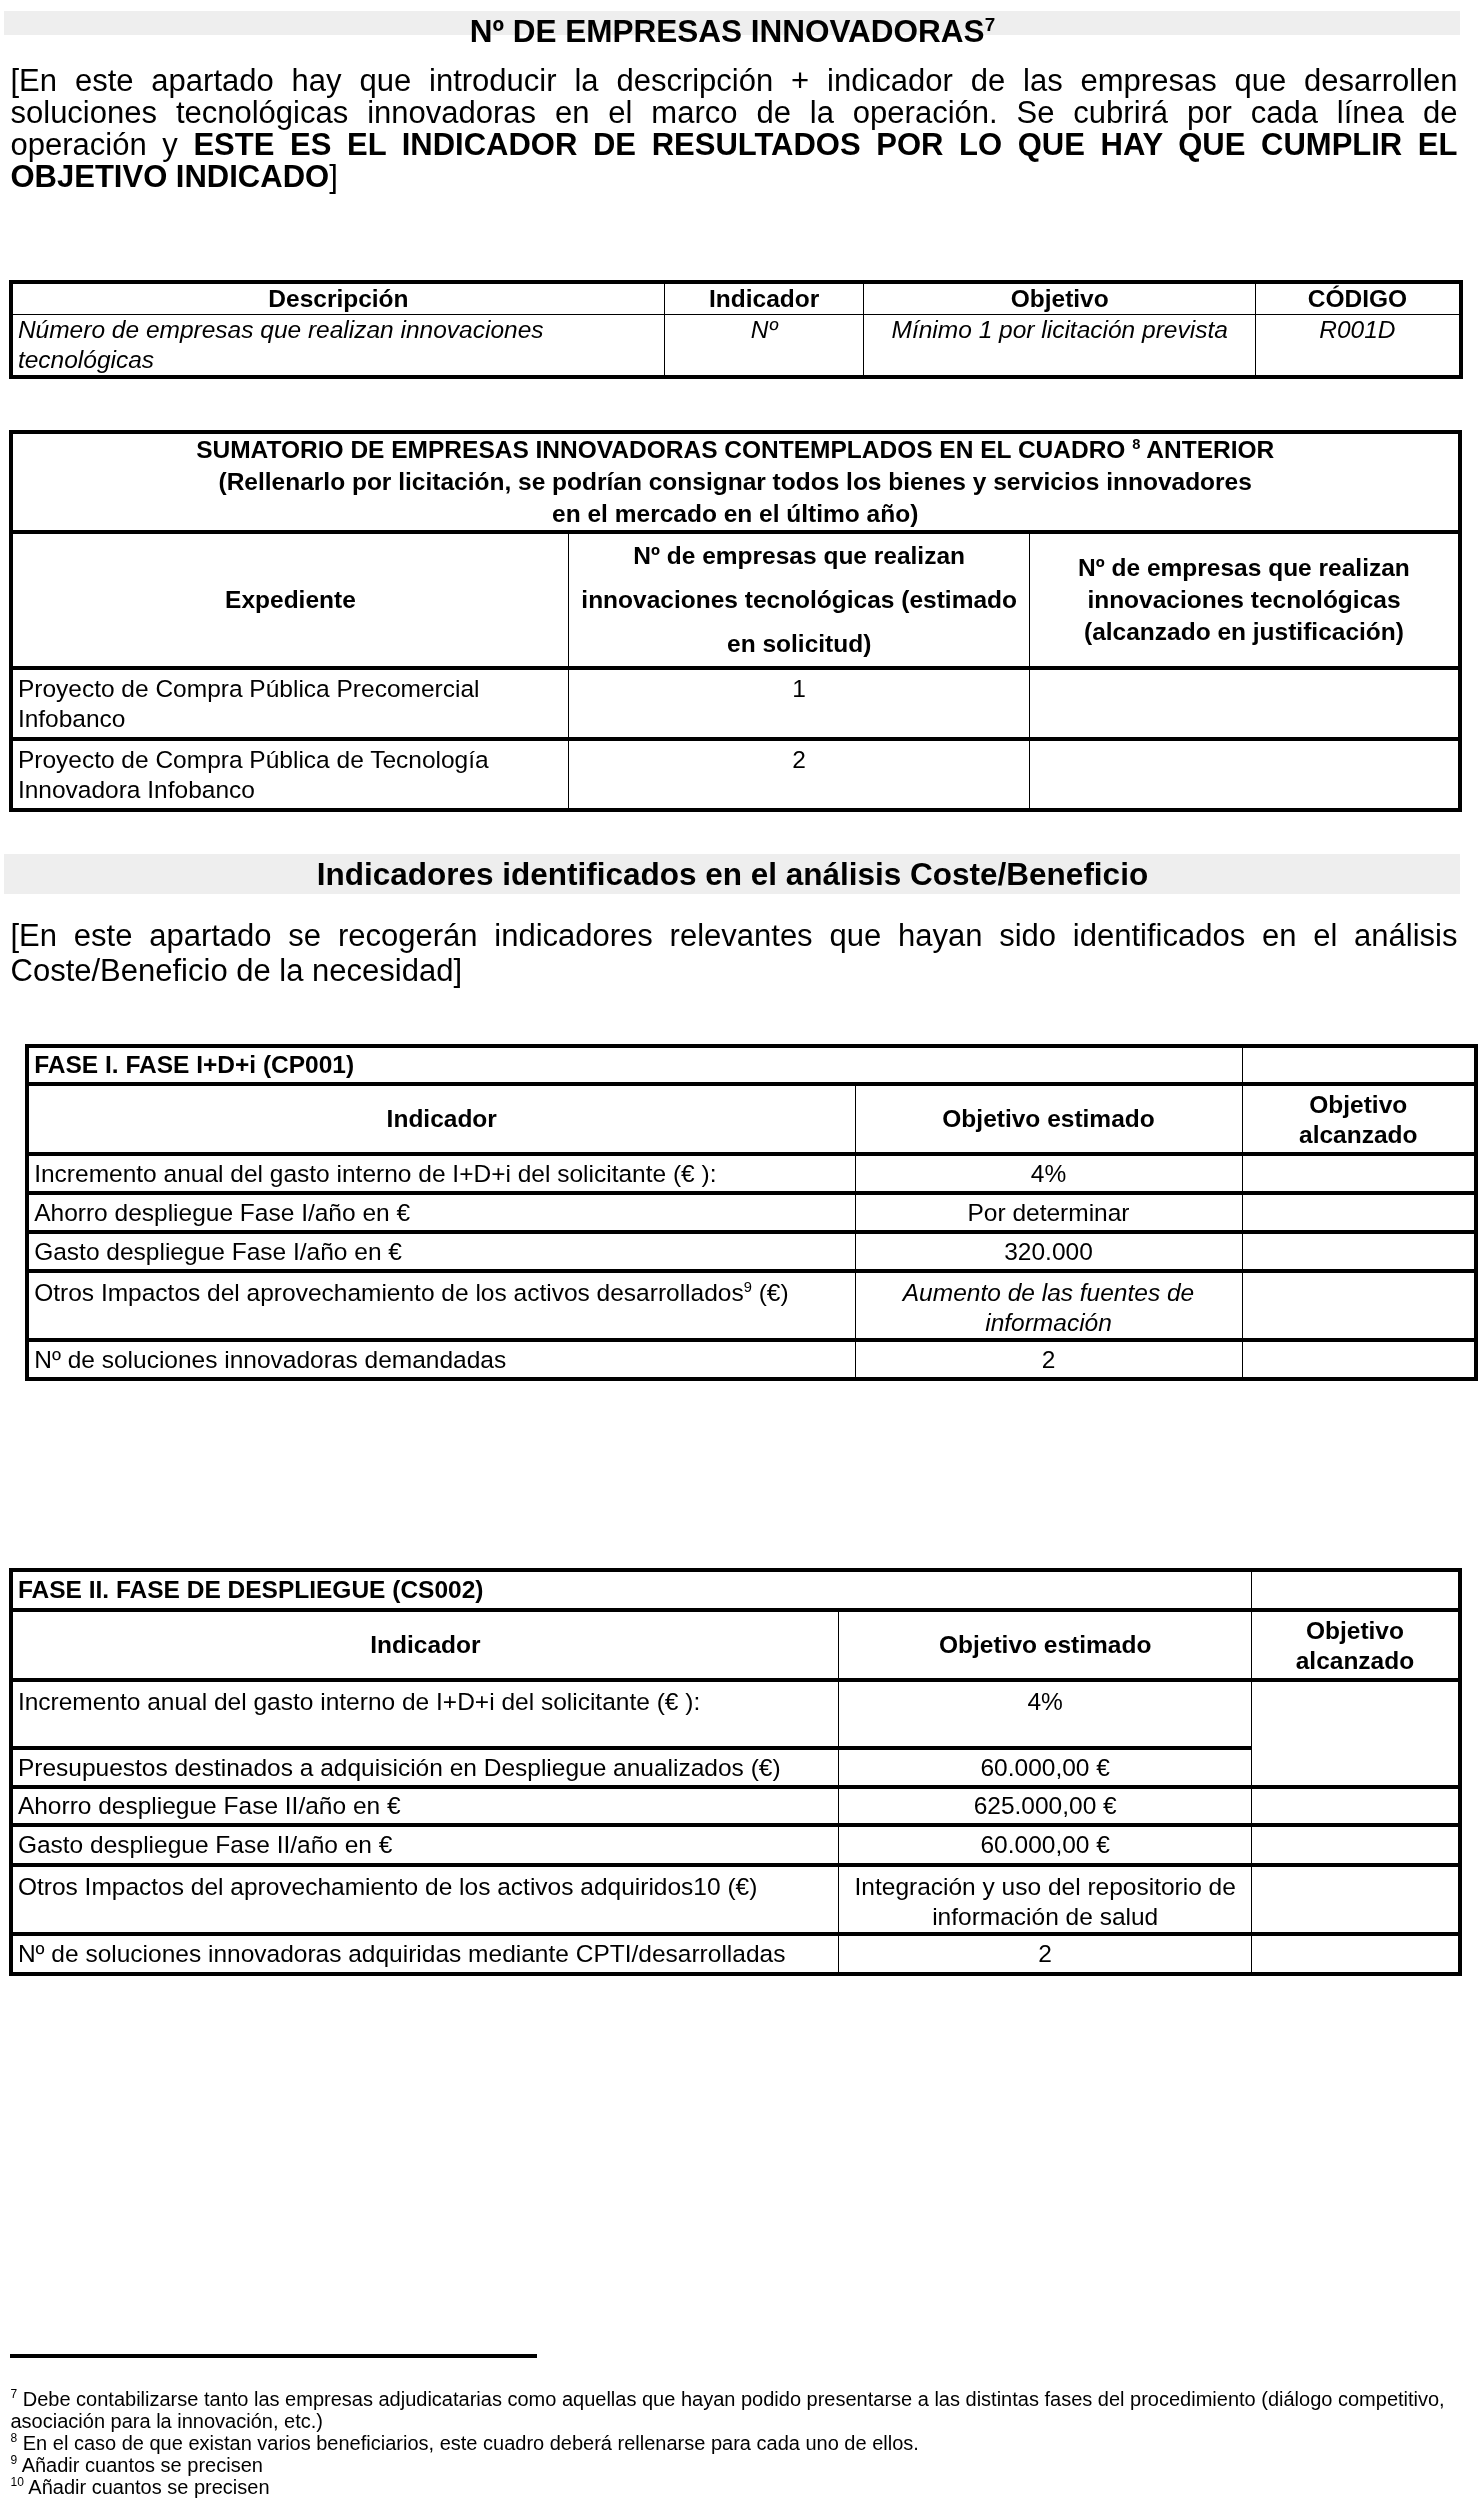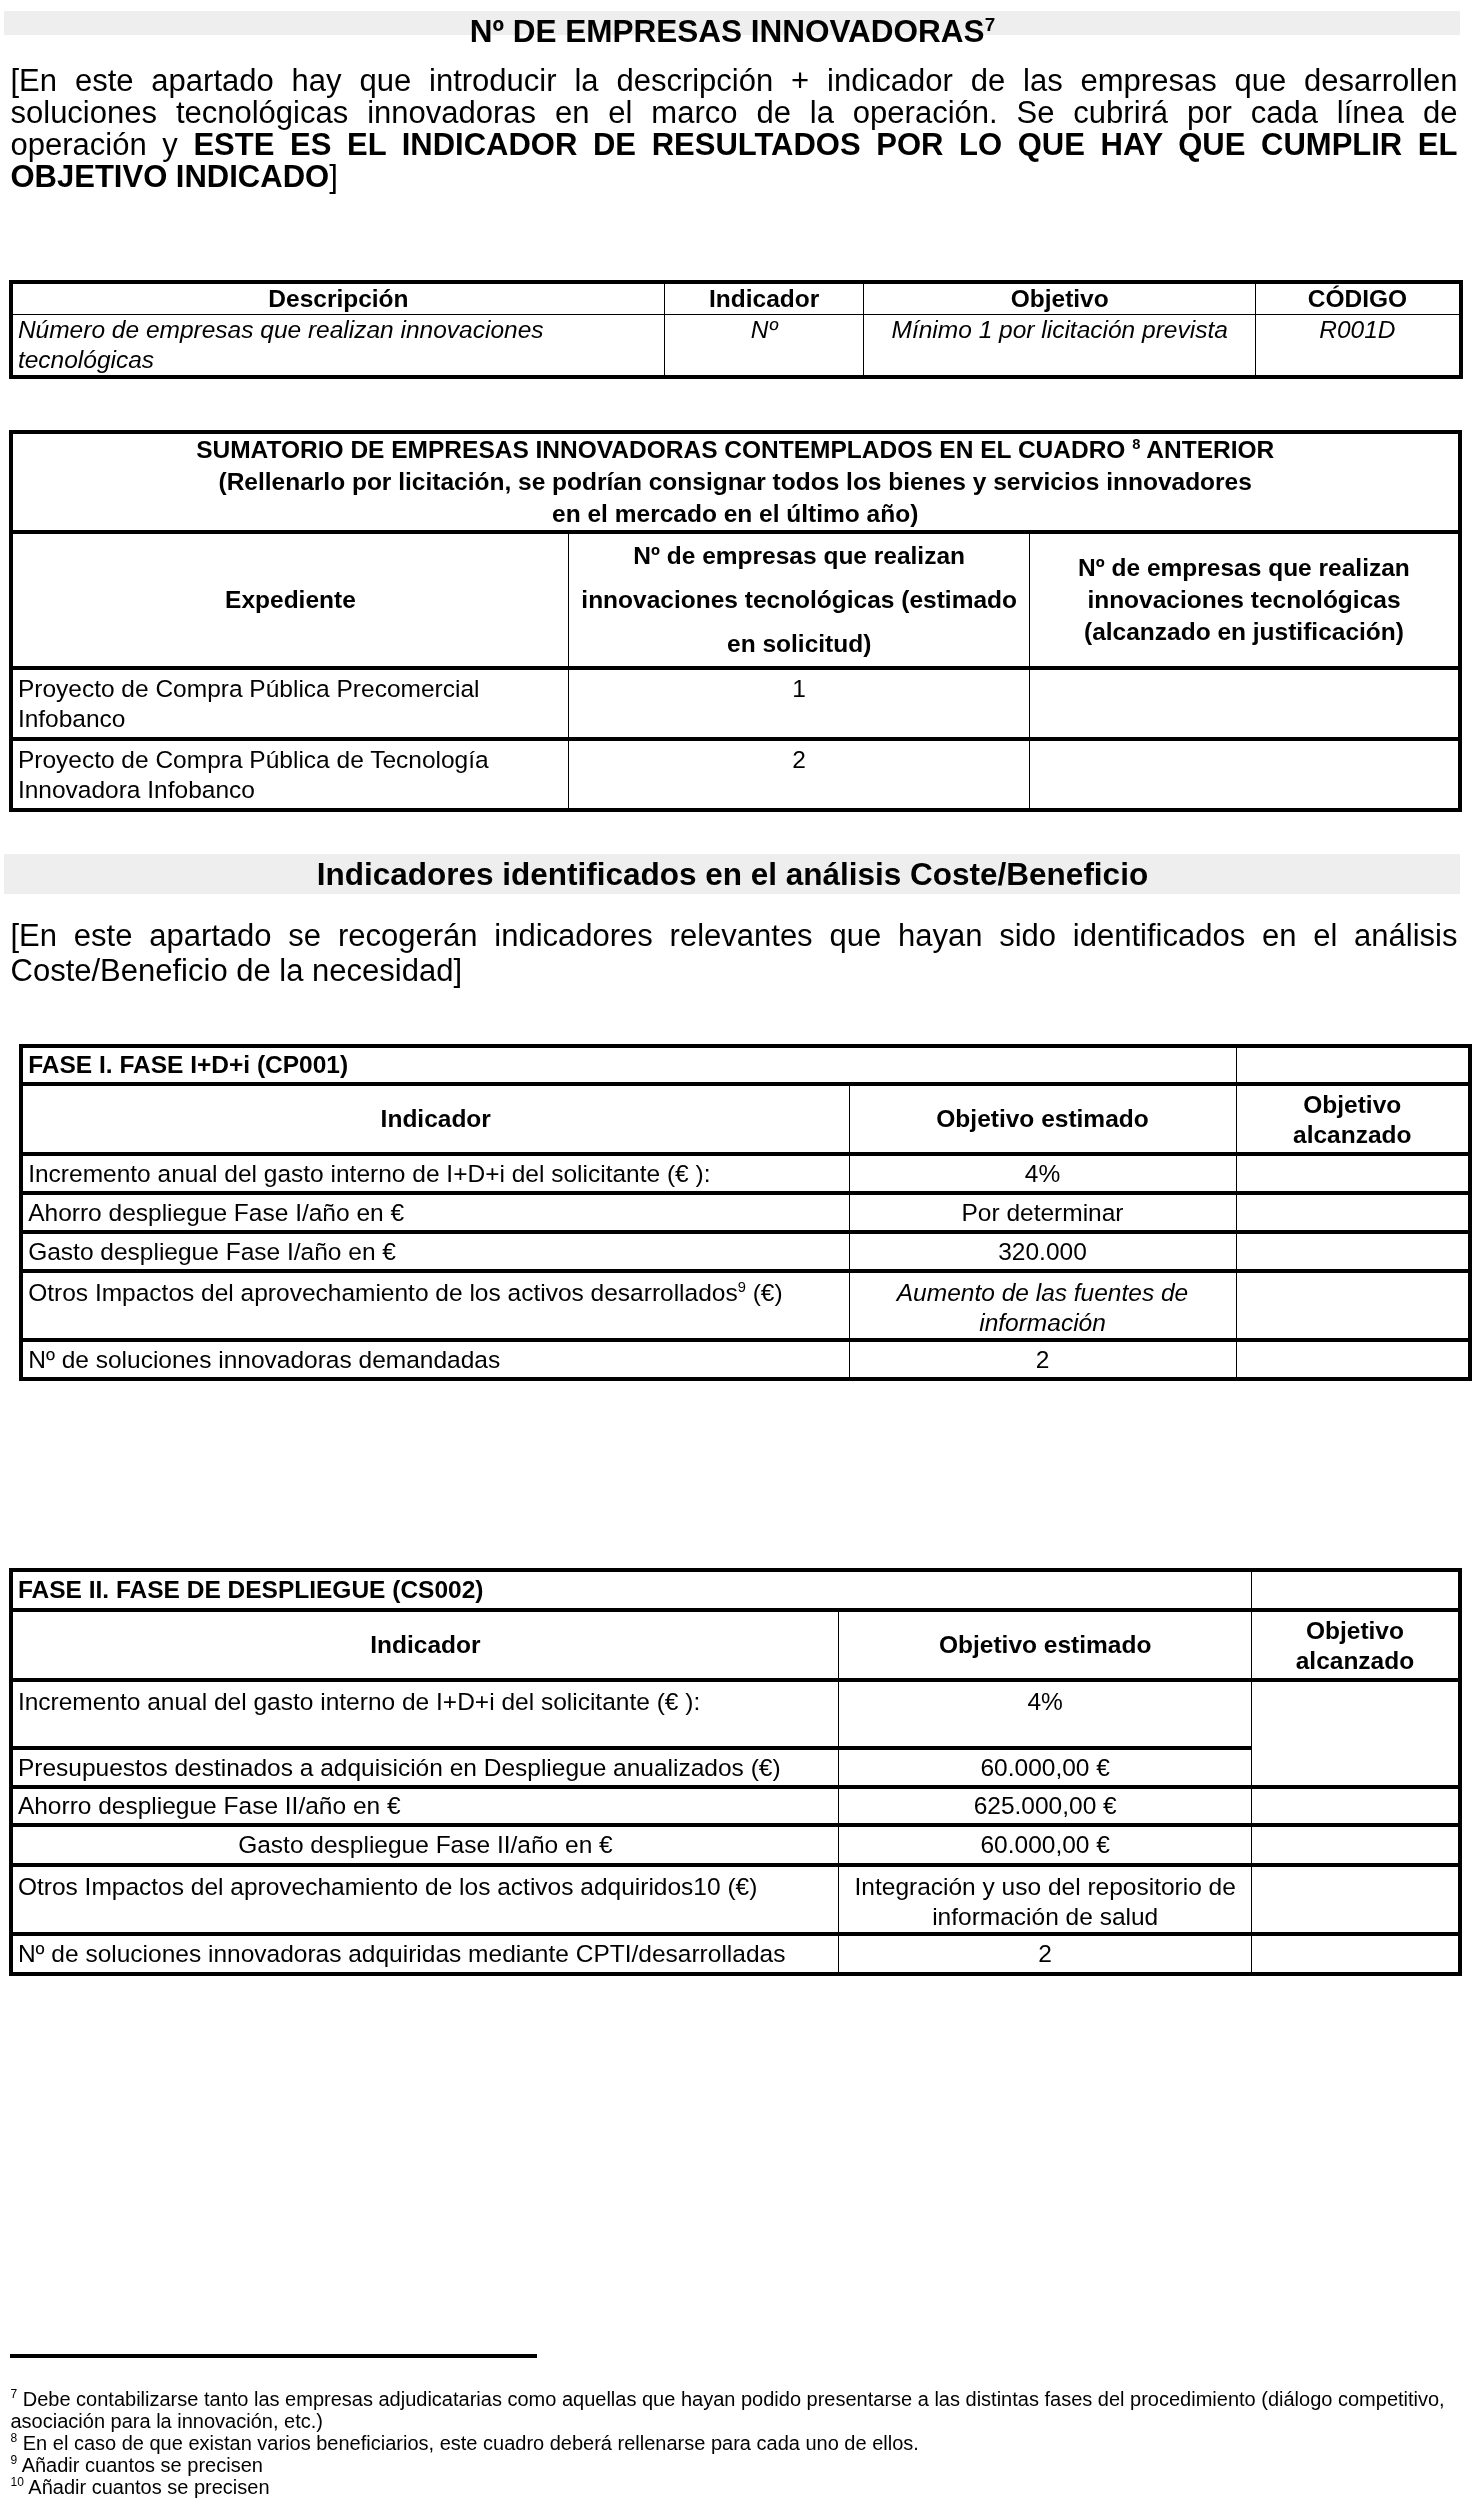--- a/index.html
+++ b/index.html
@@ -85,21 +85,21 @@
   </tr>
 </tbody>
   </table>
 
 <div class="bar" style="top:854px; height:40px; line-height:40px;">
   <span>Indicadores identificados en el análisis Coste/Beneficio</span>
 </div>
 
 <div class="para" style="top:918px; line-height:35px;">[En este apartado se recogerán indicadores relevantes que hayan sido identificados en el análisis Coste/Beneficio de la necesidad]</div>
 
-<table class="outer" style="left:19px; top:1044px; width:1449px;">
+<table class="outer" style="left:25px; top:1044px; width:1449px;">
   <colgroup>
       <col style="width:828px">
       <col style="width:387px">
       <col style="width:234px">
     </colgroup>
   <tbody>
       <tr style="height:38px;">
     <th colspan="2" style="text-align:left; vertical-align:middle;">FASE I. FASE I+D+i (CP001)</th>
     <td></td>
   </tr>
@@ -160,21 +160,21 @@
   <tr class="thick-top" style="height:39px;">
     <td style="vertical-align:middle;">Presupuestos destinados a adquisición en Despliegue anualizados (€)</td>
     <td class="c" style="vertical-align:middle;">60.000,00 €</td>
   </tr>
   <tr class="thick-top" style="height:38px;">
     <td style="vertical-align:middle;">Ahorro despliegue Fase II/año en €</td>
     <td class="c" style="vertical-align:middle;">625.000,00 €</td>
     <td></td>
   </tr>
   <tr class="thick-top" style="height:40px;">
-    <td style="vertical-align:middle;text-align:center;">Gasto despliegue Fase II/año en €</td>
+    <td style="vertical-align:middle;">Gasto despliegue Fase II/año en €</td>
     <td class="c" style="vertical-align:middle;">60.000,00 €</td>
     <td></td>
   </tr>
   <tr class="thick-top" style="height:69px;">
     <td style="padding-top:5.2px;">Otros Impactos del aprovechamiento de los activos adquiridos10 (€)</td>
     <td class="c" style="padding-top:5.2px;">Integración y uso del repositorio de información de salud</td>
     <td></td>
   </tr>
   <tr class="thick-top" style="height:40px;">
     <td style="vertical-align:middle; white-space:nowrap;">Nº de soluciones innovadoras adquiridas mediante CPTI/desarrolladas</td>

